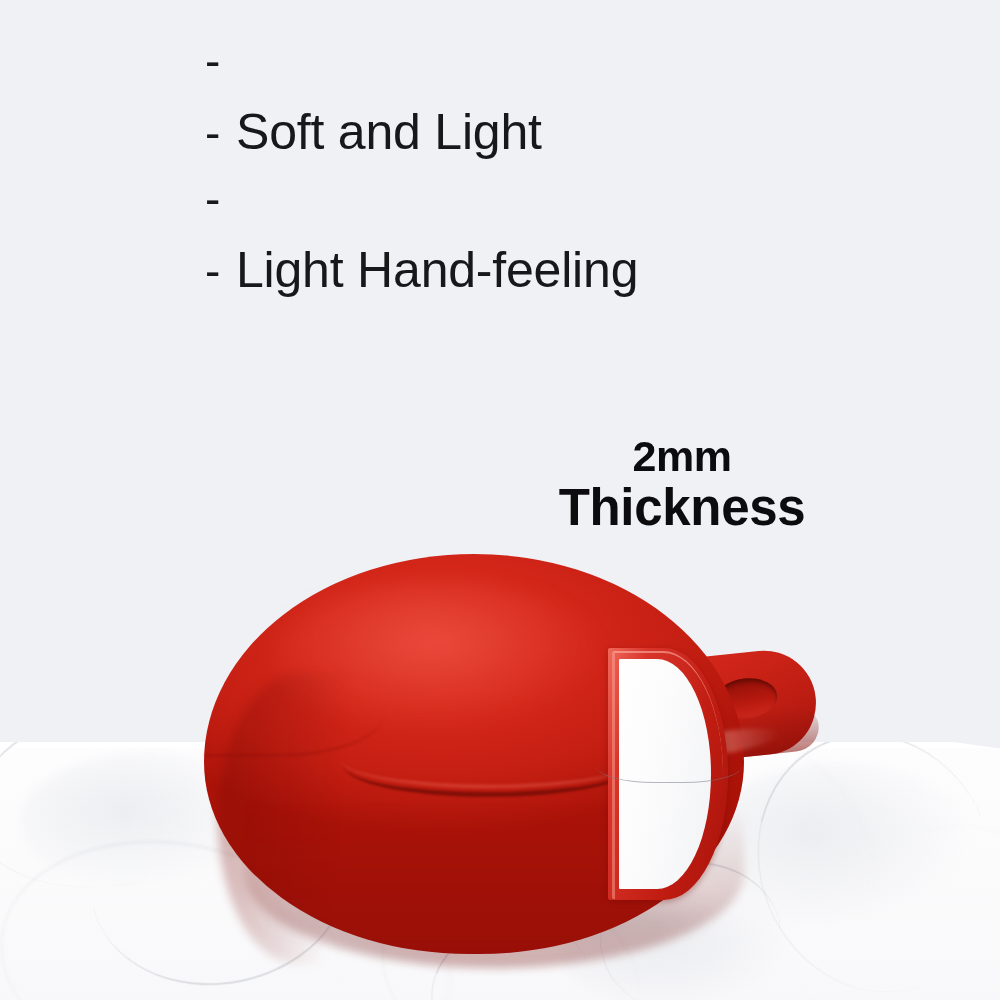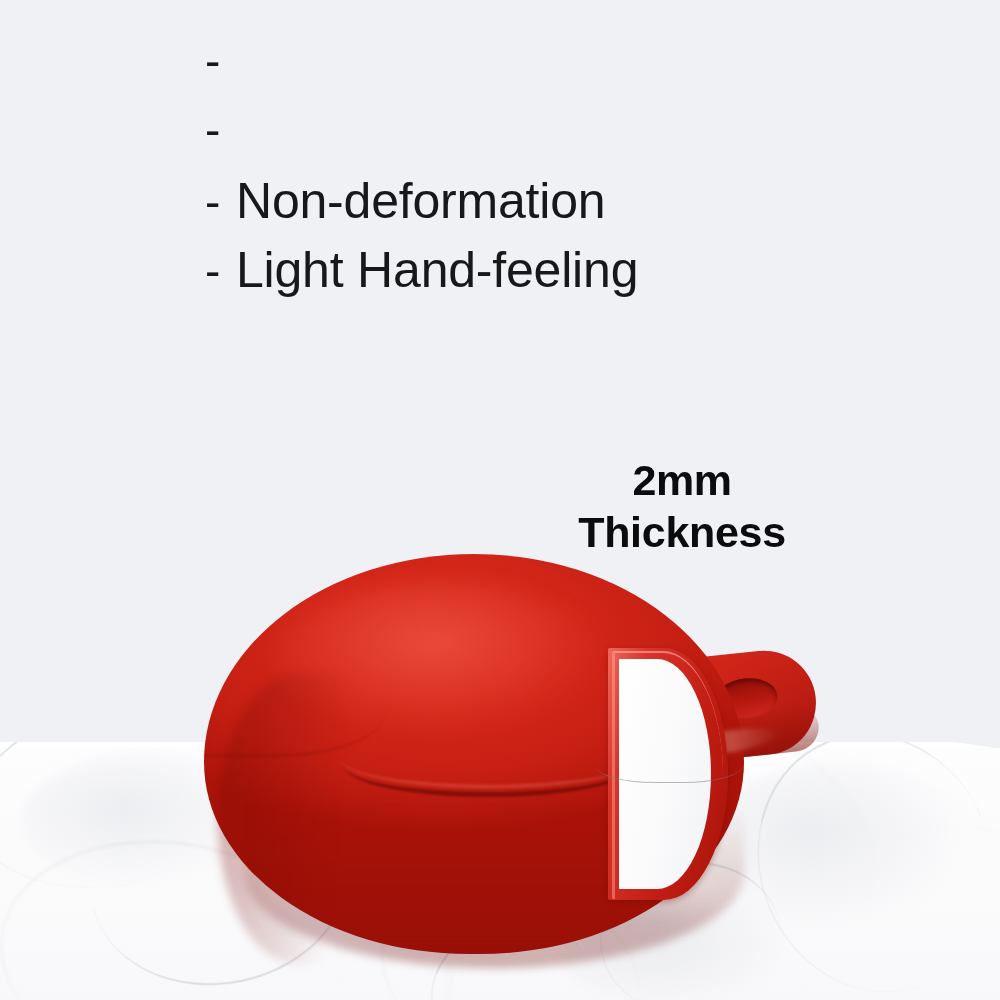--- a/index.html
+++ b/index.html
@@ -85,33 +85,33 @@
     flex: 0 0 31px;
     font-size: 46px;
     font-weight: 300;
     color: #17181a;
   }
 
   
   .callout {
     position: absolute;
     left: 482px;
-    top: 456px;
+    top: 432px;
     width: 400px;
     text-align: center;
     color: #0c0c0e;
     font-weight: bold;
   }
   .callout-value {
     font-size: 43px;
     line-height: 48px;
     letter-spacing: -0.5px;
   }
   .callout-label {
-    font-size: 43px;
+    font-size: 51px;
     line-height: 56px;
     letter-spacing: -0.3px;
   }
 
   
   .product {
     position: absolute;
     left: 190px;
     top: 540px;
     width: 640px;
@@ -317,24 +317,24 @@
     <div class="vein faint" style="left:150px; top:170px; width:300px; height:150px; transform:rotate(176deg);"></div>
     <div class="vein" style="left:430px; top:180px; width:160px; height:130px; transform:rotate(-18deg);"></div>
   </div>
 
   <div class="features">
     <div class="feature-row">
       <span class="feature-dash">-</span>
     </div>
     <div class="feature-row">
       <span class="feature-dash">-</span>
+      <span>Soft and Light</span>
     </div>
     <div class="feature-row">
       <span class="feature-dash">-</span>
-      <span>Non-deformation</span>
     </div>
     <div class="feature-row">
       <span class="feature-dash">-</span>
       <span>Light Hand-feeling</span>
     </div>
   </div>
 
   <div class="callout">
     <div class="callout-value">2mm</div>
     <div class="callout-label">Thickness</div>

